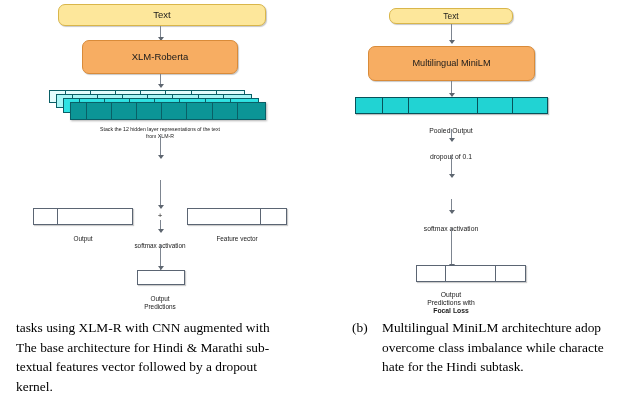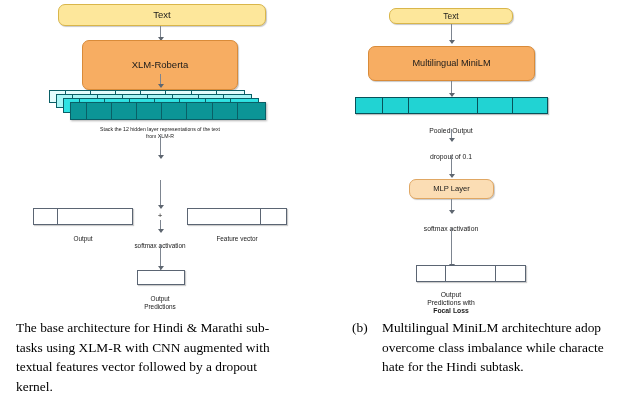--- a/index.html
+++ b/index.html
@@ -118,21 +118,21 @@
 
   <div class="fig fig-a">
 
     <div class="node rounded n-text" style="left:58px;top:4px;width:208px;height:22px;font-size:9.5px;">
       <span>Text</span>
     </div>
 
     <div class="vline" style="left:160px;top:26px;height:14px;"></div>
     <div class="arrow" style="left:157.5px;top:37px;"></div>
 
-    <div class="node rounded n-model" style="left:82px;top:40px;width:156px;height:50px;font-size:9.5px;">
+    <div class="node rounded n-model" style="left:82px;top:40px;width:156px;height:34px;font-size:9.5px;">
       <span>XLM-Roberta</span>
     </div>
 
     <div class="vline" style="left:160px;top:74px;height:13px;"></div>
     <div class="arrow" style="left:157.5px;top:84px;"></div>
 
     <div class="slab" style="left:49px;top:90px;width:196px;height:13px;background:#e3fdfd;">
       <i style="width:8%"></i>
         <i style="width:13%"></i>
         <i style="width:13%"></i>
@@ -256,23 +256,20 @@
     <div class="vline" style="left:131px;top:129px;height:12px;"></div>
     <div class="arrow" style="left:128.5px;top:138px;"></div>
 
     <div class="lbl lbl-c" style="left:131px;top:145px;font-size:6.8px;width:160px;">
       <span>dropout of 0.1</span>
     </div>
 
     <div class="vline" style="left:131px;top:156px;height:21px;"></div>
     <div class="arrow" style="left:128.5px;top:174px;"></div>
 
-    <div class="node rounded n-mlp" style="left:89px;top:179px;width:85px;height:20px;font-size:7.6px;">
-      <span>MLP Layer</span>
-    </div>
 
     <div class="vline" style="left:131px;top:199px;height:14px;"></div>
     <div class="arrow" style="left:128.5px;top:210px;"></div>
 
     <div class="lbl lbl-c" style="left:131px;top:217px;font-size:6.8px;width:160px;">
       <span>softmax activation</span>
     </div>
 
     <div class="vline" style="left:131px;top:228px;height:40px;"></div>
     <div class="arrow" style="left:128.5px;top:264px;"></div>
@@ -288,22 +285,22 @@
     <div class="lbl lbl-c" style="left:131px;top:291px;font-size:6.8px;width:160px;">
       <span>Predictions with</span>
     </div>
     <div class="lbl lbl-c" style="left:131px;top:299px;font-size:6.8px;width:160px;font-weight:bold;">
       <span>Focal Loss</span>
     </div>
   </div>
 
   <div class="caption cap-a">
 
+    <span class="cap-txt">tasks using XLM-R with CNN augmented with</span>
     <span class="cap-txt">The base architecture for Hindi &amp; Marathi sub-</span>
-    <span class="cap-txt">tasks using XLM-R with CNN augmented with</span>
     <span class="cap-txt">textual features vector followed by a dropout</span>
     <span class="cap-txt">kernel.</span>
   </div>
 
   <div class="caption cap-b">
     <span class="cap-lab">(b)</span>
     <span class="cap-txt">Multilingual MiniLM architechture adop</span>
     <span class="cap-txt">overcome class imbalance while characte</span>
     <span class="cap-txt">hate for the Hindi subtask.</span>
   </div>

